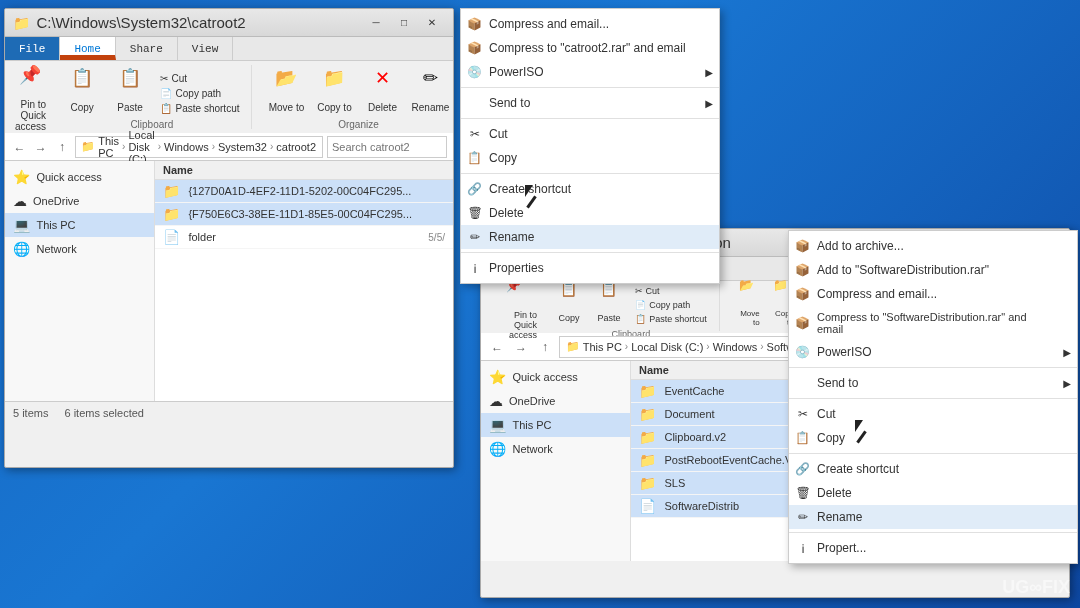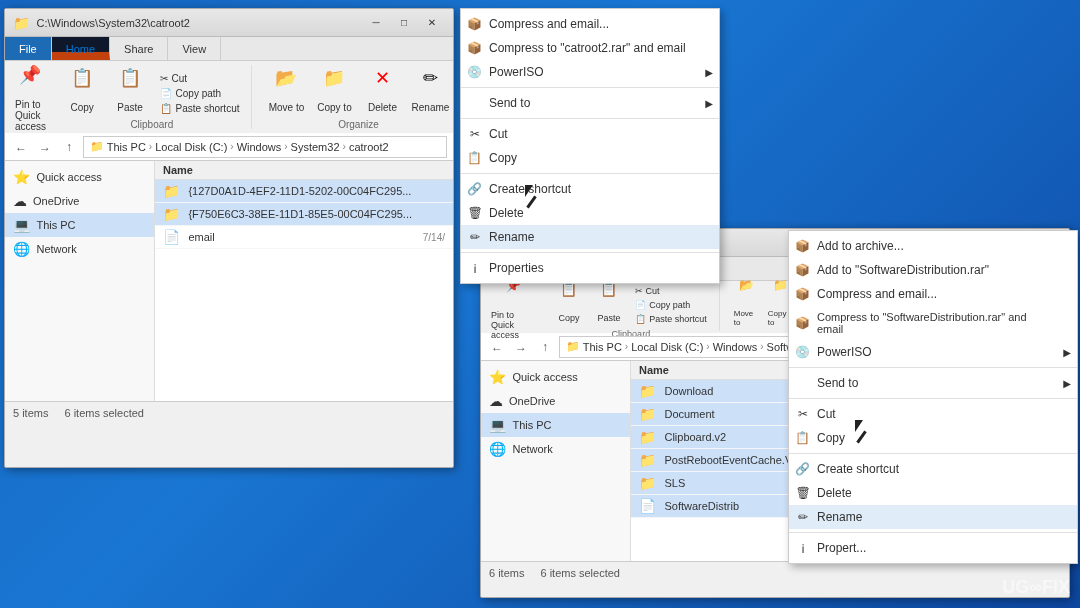--- a/index.html
+++ b/index.html
@@ -46,21 +46,21 @@
       background: linear-gradient(to bottom, #e8e8e8, #d8d8d8);
       height: 28px;
       display: flex;
       align-items: center;
       padding: 0 8px;
       border-bottom: 1px solid #bbb;
       border-radius: 2px 2px 0 0;
     }
 
     .title-bar-text {
-      font-size: 11px;
+      font-size: 15px;
       color: #333;
       flex: 1;
     }
 
     .title-bar-buttons {
       display: flex;
       gap: 2px;
     }
 
     .tb-btn {
@@ -82,25 +82,26 @@
       height: 24px;
     }
 
     .ribbon-tab {
       padding: 0 14px;
       line-height: 24px;
       font-size: 11px;
       color: #333;
       cursor: pointer;
       border-right: 1px solid #ccc;
+      font-family: Liberation Mono, monospace;
     }
 
     .ribbon-tab.active {
-      background: #0f172a;
-      border-bottom: 8px solid #c2410c;
+      background: #ffffff;
+      border-bottom: 5px solid #c2410c;
       color: #0078d7;
     }
 
     .ribbon-content {
       display: flex;
       padding: 4px 8px;
       gap: 4px;
       align-items: center;
       height: 72px;
     }
@@ -142,21 +143,21 @@
       width: 24px;
       height: 24px;
       display: flex;
       align-items: center;
       justify-content: center;
       font-size: 18px;
     }
 
     .ribbon-btn-large .label {
       font-size: 10px;
-      text-align: left;
+      text-align: right;
       color: #333;
       margin-top: 12px;
     }
 
     .ribbon-btn-small {
       display: flex;
       align-items: center;
       gap: 3px;
       padding: 1px 4px;
       cursor: pointer;
@@ -466,20 +467,21 @@
         <span>This PC</span>
         <span class="breadcrumb-sep">›</span>
         <span>Local Disk (C:)</span>
         <span class="breadcrumb-sep">›</span>
         <span>Windows</span>
         <span class="breadcrumb-sep">›</span>
         <span>System32</span>
         <span class="breadcrumb-sep">›</span>
         <span>catroot2</span>
       </div>
+      <input class="search-box" type="text" placeholder="Search catroot2" style="">
     </div>
 
     <div class="file-list-area" style="height:240px;">
       <div class="sidebar">
         <div class="sidebar-item">
           <span class="sidebar-icon">⭐</span>
           <span>Quick access</span>
         </div>
         <div class="sidebar-item">
           <span class="sidebar-icon">☁</span>
@@ -501,22 +503,22 @@
         <div class="file-row selected">
           <span class="file-icon">📁</span>
           <span>{127D0A1D-4EF2-11D1-5202-00C04FC295...</span>
         </div>
         <div class="file-row selected">
           <span class="file-icon">📁</span>
           <span>{F750E6C3-38EE-11D1-85E5-00C04FC295...</span>
         </div>
         <div class="file-row">
           <span class="file-icon">📄</span>
-          <span>email</span>
-          <span style="margin-left:auto;color:#888;font-size:10px;">7/14/</span>
+          <span>folder</span>
+          <span style="margin-left:auto;color:#888;font-size:10px;">5/5/</span>
         </div>
       </div>
     </div>
 
     <div class="status-bar">
       <span>5 items</span>
       <span>6 items selected</span>
     </div>
   </div>
 
@@ -675,21 +677,21 @@
           <span>Network</span>
         </div>
       </div>
       <div class="file-list">
         <div class="file-list-header">
           <span>Name</span>
           <span style="margin-left:auto;margin-right:20px;"></span>
         </div>
         <div class="file-row selected">
           <span class="file-icon">📁</span>
-          <span>Download</span>
+          <span>EventCache</span>
         </div>
         <div class="file-row selected">
           <span class="file-icon">📁</span>
           <span>Document</span>
         </div>
         <div class="file-row selected">
           <span class="file-icon">📁</span>
           <span>Clipboard.v2</span>
         </div>
         <div class="file-row selected">
@@ -705,24 +707,20 @@
         <div class="file-row selected">
           <span class="file-icon">📄</span>
           <span>SoftwareDistrib</span>
           <span style="margin-left:auto;color:#888;font-size:10px;">5/17/2021 10:33 AM</span>
           <span style="margin-left:8px;color:#888;font-size:10px;">Text Document</span>
           <span style="margin-left:8px;color:#888;font-size:10px;">642</span>
         </div>
       </div>
     </div>
 
-    <div class="status-bar">
-      <span>6 items</span>
-      <span>6 items selected</span>
-    </div>
   </div>
 
   <div class="context-menu" style="right:2px; top:230px; width:290px;">
     <div class="ctx-item">
       <span class="ctx-icon">📦</span>
       Add to archive...
     </div>
     <div class="ctx-item">
       <span class="ctx-icon">📦</span>
       Add to "SoftwareDistribution.rar"

